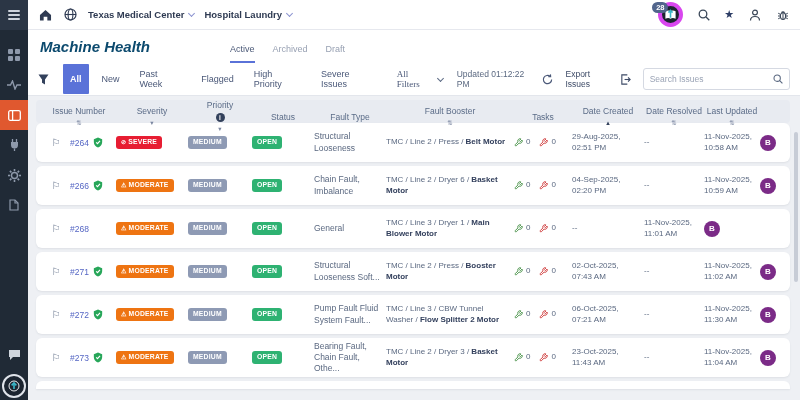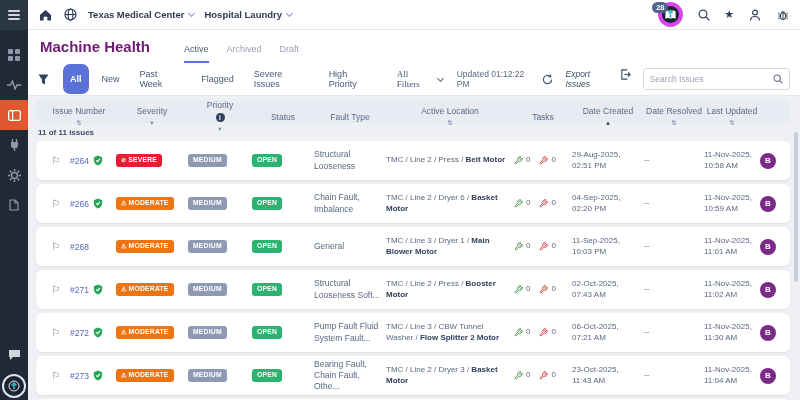--- a/index.html
+++ b/index.html
@@ -33,35 +33,35 @@
           transform:rotate(45deg); margin-top:-2px; }
   .topnav-right { margin-left:auto; display:flex; align-items:center; gap:13px; }
   .whatsnew { position:relative; width:25px; height:25px; border-radius:50%; background:#1b2430;
               border:4px solid #d946ef; display:flex; align-items:center; justify-content:center;
               cursor:pointer; }
   .wn-badge { position:absolute; top:-4px; left:-10px; background:#51658c; color:#fff;
               font-size:7.5px; font-weight:bold; padding:1px 4px; border-radius:7px; }
   .star { font-size:11px; color:#2e3e66; cursor:pointer; line-height:1; }
 
   .page-header { background:#fff; display:flex; align-items:flex-end; padding:8px 12px 0 12px; gap:34px; }
-  .page-title { font-size:15px; font-weight:bold; color:#701a75; padding-bottom:8px; }
-  .tabs { display:flex; gap:18px; }
+  .page-title { font-size:15px; font-weight:bold; color:#0c4a6e; padding-bottom:8px;font-style:italic; }
+  .tabs { display:flex; gap:18px;margin-left:46px; }
   .tab { font-size:9px; color:#98a1b3; padding-bottom:7px; border-bottom:2px solid transparent; cursor:pointer; }
   .tab.active { color:#4c5a78; border-bottom-color:#5a72d8; }
 
   .filterbar { height:33px; background:#fff; border-bottom:1px solid #e3e6ec; display:flex;
                align-items:center; padding:0 10px; gap:14px; }
-  .chip { font-size:9px; color:#4a5878; cursor:pointer; padding:10px 7px; border-radius:7px; }
+  .chip { font-size:9px; color:#4a5878; cursor:pointer; padding:10px 7px; border-radius:1px; }
   .chip.active { background:#5a72d8; color:#fff; font-weight:bold; }
   .allfilters { display:flex; align-items:center; gap:5px; font-size:9px; color:#4a5878; cursor:pointer;font-family:Liberation Serif, serif; }
   .chev2 { width:5px; height:5px; border-right:1.5px solid #5c6a84; border-bottom:1.5px solid #5c6a84;
            transform:rotate(45deg); margin-top:-2px; }
   .fb-right { margin-left:auto; display:flex; align-items:center; gap:12px; }
   .updated { font-size:8.5px; color:#5a6880; display:flex; align-items:center; gap:5px; }
-  .export { font-size:8.5px; color:#3d4a66; display:flex; gap:4px; cursor:pointer;font-style:italic; }
+  .export { font-size:8.5px; color:#3d4a66; display:flex; align-items:center; gap:4px; cursor:pointer; }
   .searchbox { display:flex; align-items:center; border:1px solid #d5d9e2; border-radius:3px;
                height:22px; width:150px; padding:0 6px; background:#fff; }
   .searchbox input { border:none; outline:none; flex:1; font-size:8.5px; color:#3d4a66; min-width:0;
                      font-family:"Liberation Sans", sans-serif; }
   .searchbox input::placeholder { color:#9aa3b5; }
 
   
   .table-area { flex:1; background:#eef0f4; position:relative; overflow:hidden; padding-top:4px; }
   .grid-cols { display:grid;
       grid-template-columns:28px 46px 72px 64px 62px 72px 128px 58px 72px 60px 56px 22px;
@@ -265,22 +265,22 @@
       <span>
         <svg width="11" height="11" viewBox="0 0 11 11">
             <path d="M0.5 0.5 h10 L7 5.5 v5 l-3 -1.8 v-3.2 z" fill="#33415c"></path>
           </svg>
       </span>
       <div style="display:flex; gap:6px; align-items:center;">
           <span class="chip active">All</span>
           <span class="chip">New</span>
           <span class="chip">Past Week</span>
           <span class="chip">Flagged</span>
+          <span class="chip">High Priority</span>
           <span class="chip">Severe Issues</span>
-          <span class="chip">High Priority</span>
         </div>
       <div class="allfilters">
         <span>All Filters</span>
         <span class="chev2"></span>
       </div>
       <div class="fb-right">
         <div class="updated">
           <span>Updated 01:12:22 PM</span>
           <span>
             <svg width="11" height="11" viewBox="0 0 12 12">
@@ -326,40 +326,39 @@
             <span class="info-ic">i</span>
             <span class="sortg">▾</span>
           </div>
           <div class="th">
             <span>Status</span>
           </div>
           <div class="th">
             <span>Fault Type</span>
           </div>
           <div class="th">
-            <span>Active Location</span>
+            <span>Fault Booster</span>
             <span class="sortg">⇅</span>
           </div>
           <div class="th">
             <span>Tasks</span>
           </div>
           <div class="th">
             <span>Date Created</span>
             <span class="sortg asc">▴</span>
           </div>
           <div class="th">
             <span>Date Resolved</span>
             <span class="sortg">⇅</span>
           </div>
           <div class="th">
             <span>Last Updated</span>
             <span class="sortg">⇅</span>
           </div>
         </div>
-      <div class="count-row">11 of 11 issues</div>
       <div>
   <div class="row-card grid-cols">
     <span class="flag">⚐</span>
     <span class="issue-cell">
       <a class="issue-link">#264</a>
       <span>
         <svg width="10" height="11" viewBox="0 0 12 13">
                   <path d="M6 0.5 L11 2.5 V6 C11 9.6 8.8 11.6 6 12.4 C3.2 11.6 1 9.6 1 6 V2.5 Z" fill="#27a659"></path>
                   <polyline points="3.8,6.3 5.4,7.9 8.4,4.6" fill="none" stroke="#fff" stroke-width="1.4"></polyline>
                 </svg>
@@ -453,21 +452,20 @@
                 </svg>
         <span>0</span>
       </span>
       <span class="task-g">
         <svg width="9" height="9" viewBox="0 0 24 24">
                   <path d="M14.7 6.3a1 1 0 0 0 0 1.4l1.6 1.6a1 1 0 0 0 1.4 0l3.77-3.77a6 6 0 0 1-7.94 7.94l-6.91 6.91a2.12 2.12 0 0 1-3-3l6.91-6.91a6 6 0 0 1 7.94-7.94l-3.76 3.76z" fill="none" stroke="#cc2d2d" stroke-width="2.4"></path>
                 </svg>
         <span>0</span>
       </span>
     </span>
-    <span class="cell datec">11-Sep-2025, 10:03 PM</span>
     <span class="cell datec">--</span>
     <span class="cell datec">11-Nov-2025, 11:01 AM</span>
     <span>
               <span class="avatar">B</span>
             </span>
   </div>
 
   <div class="row-card grid-cols">
     <span class="flag">⚐</span>
     <span class="issue-cell">

